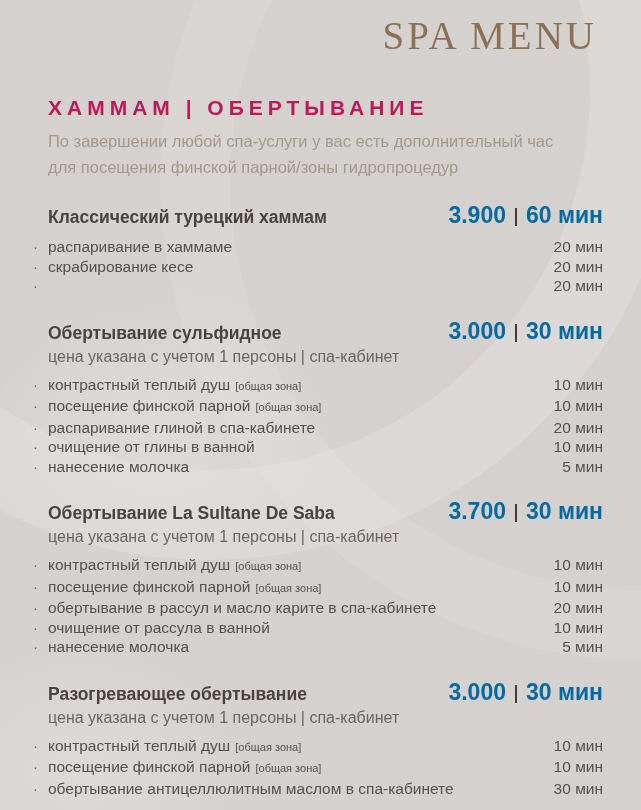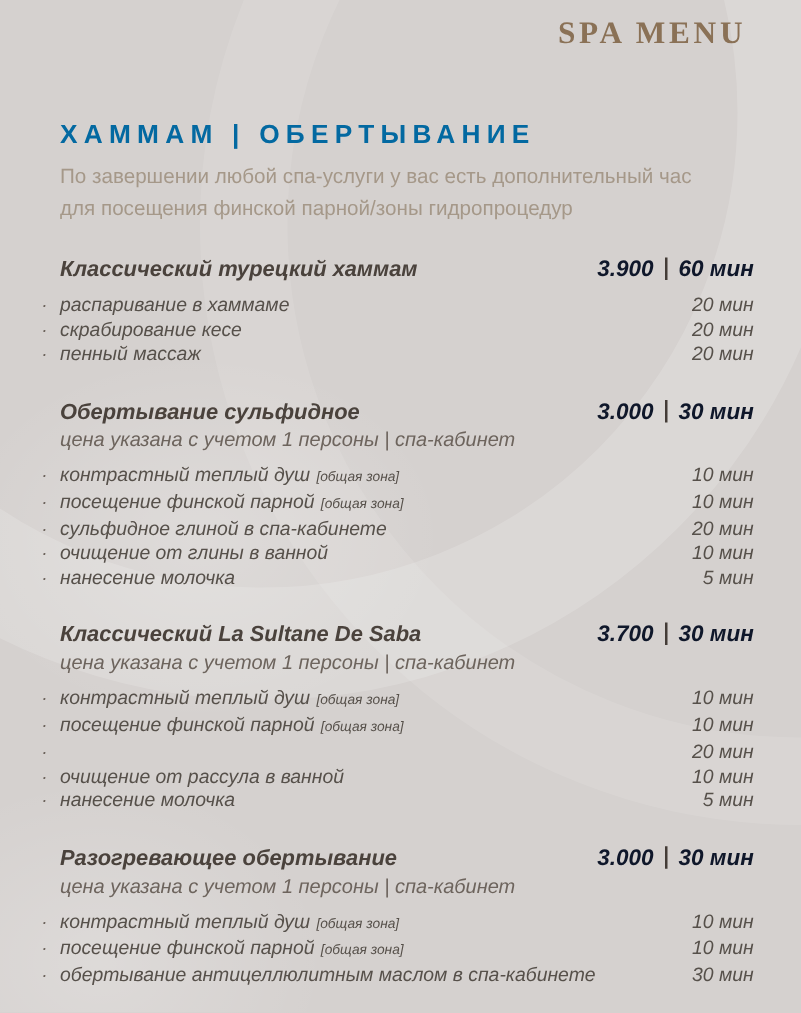--- a/index.html
+++ b/index.html
@@ -26,48 +26,48 @@
     background:radial-gradient(closest-side, rgba(255,255,255,0.20), rgba(255,255,255,0) 70%);
   }
   .deco-ring2{
     left:160px;top:-300px;width:820px;height:820px;border-radius:50%;
     border:70px solid rgba(255,255,255,0.10);
   }
   
   .brand{
     position:absolute;top:13px;right:44px;z-index:2;
     font-family:"Liberation Serif", serif;
-    font-size:25px;letter-spacing:3px;
-    color:#8a7156;font-weight:700;
+    font-size:39px;letter-spacing:3px;
+    color:#8a7156;font-weight:400;
   }
   
   .content{
     position:absolute;left:48px;right:38px;top:97px;z-index:1;
   }
   .page-title{
     font-size:21px;line-height:22px;font-weight:700;
-    letter-spacing:5px;color:#0369a1;
+    letter-spacing:5px;color:#be185d;
   }
   .intro{
     margin-top:9px;
     font-size:16.5px;line-height:26px;
     color:#a59889;
     max-width:530px;
   }
-  .section{margin-top:24px;font-style:italic;}
+  .section{margin-top:24px;}
   .section:first-of-type{margin-top:24px;}
   .sec-head{
     display:flex;justify-content:space-between;align-items:baseline;
     line-height:22px;
   }
   .sec-name{
     font-size:17.5px;font-weight:700;color:#4a423c;
   }
   .sec-price{
-    font-size:18px;font-weight:700;color:#0f172a;white-space:nowrap;
+    font-size:23px;font-weight:700;color:#0369a1;white-space:nowrap;
   }
   .price-divider{
     display:inline-block;width:2px;height:18px;
     background:#443c37;margin:0 9px;vertical-align:-3px;
   }
   .sec-note{
     margin-top:4px;font-size:16px;line-height:18px;color:#6d645d;
   }
   .items{margin-top:9px;}
   .item{
@@ -116,21 +116,20 @@
         <span class="item-time">20 мин</span>
       </div>
       <div class="item">
         <span class="bullet">·</span>
         <span class="item-label">скрабирование кесе</span>
         <span class="item-spacer"></span>
         <span class="item-time">20 мин</span>
       </div>
       <div class="item">
         <span class="bullet">·</span>
-        <span class="item-label">пенный массаж</span>
         <span class="item-spacer"></span>
         <span class="item-time">20 мин</span>
       </div>
     </div>
   </div>
 
   <div class="section">
     <div class="sec-head">
       <span class="sec-name">Обертывание сульфидное</span>
       <span class="sec-price"><span>3.000</span><span class="price-divider"></span><span>30 мин</span></span>
@@ -146,62 +145,63 @@
       </div>
       <div class="item">
         <span class="bullet">·</span>
         <span class="item-label">посещение финской парной</span>
         <span class="item-tag">[общая зона]</span>
         <span class="item-spacer"></span>
         <span class="item-time">10 мин</span>
       </div>
       <div class="item">
         <span class="bullet">·</span>
-        <span class="item-label">сульфидное глиной в спа-кабинете</span>
+        <span class="item-label">распаривание глиной в спа-кабинете</span>
         <span class="item-spacer"></span>
         <span class="item-time">20 мин</span>
       </div>
       <div class="item">
         <span class="bullet">·</span>
         <span class="item-label">очищение от глины в ванной</span>
         <span class="item-spacer"></span>
         <span class="item-time">10 мин</span>
       </div>
       <div class="item">
         <span class="bullet">·</span>
         <span class="item-label">нанесение молочка</span>
         <span class="item-spacer"></span>
         <span class="item-time">5 мин</span>
       </div>
     </div>
   </div>
 
   <div class="section">
     <div class="sec-head">
-      <span class="sec-name">Классический La Sultane De Saba</span>
+      <span class="sec-name">Обертывание La Sultane De Saba</span>
       <span class="sec-price"><span>3.700</span><span class="price-divider"></span><span>30 мин</span></span>
     </div>
     <div class="sec-note">цена указана с учетом 1 персоны | спа-кабинет</div>
     <div class="items">
       <div class="item">
         <span class="bullet">·</span>
         <span class="item-label">контрастный теплый душ</span>
         <span class="item-tag">[общая зона]</span>
         <span class="item-spacer"></span>
         <span class="item-time">10 мин</span>
       </div>
       <div class="item">
         <span class="bullet">·</span>
         <span class="item-label">посещение финской парной</span>
         <span class="item-tag">[общая зона]</span>
         <span class="item-spacer"></span>
         <span class="item-time">10 мин</span>
       </div>
       <div class="item">
         <span class="bullet">·</span>
+        <span class="item-label">обертывание в рассул и масло карите в спа-кабинете</span>
         <span class="item-spacer"></span>
         <span class="item-time">20 мин</span>
       </div>
       <div class="item">
         <span class="bullet">·</span>
         <span class="item-label">очищение от рассула в ванной</span>
         <span class="item-spacer"></span>
         <span class="item-time">10 мин</span>
       </div>
       <div class="item">

